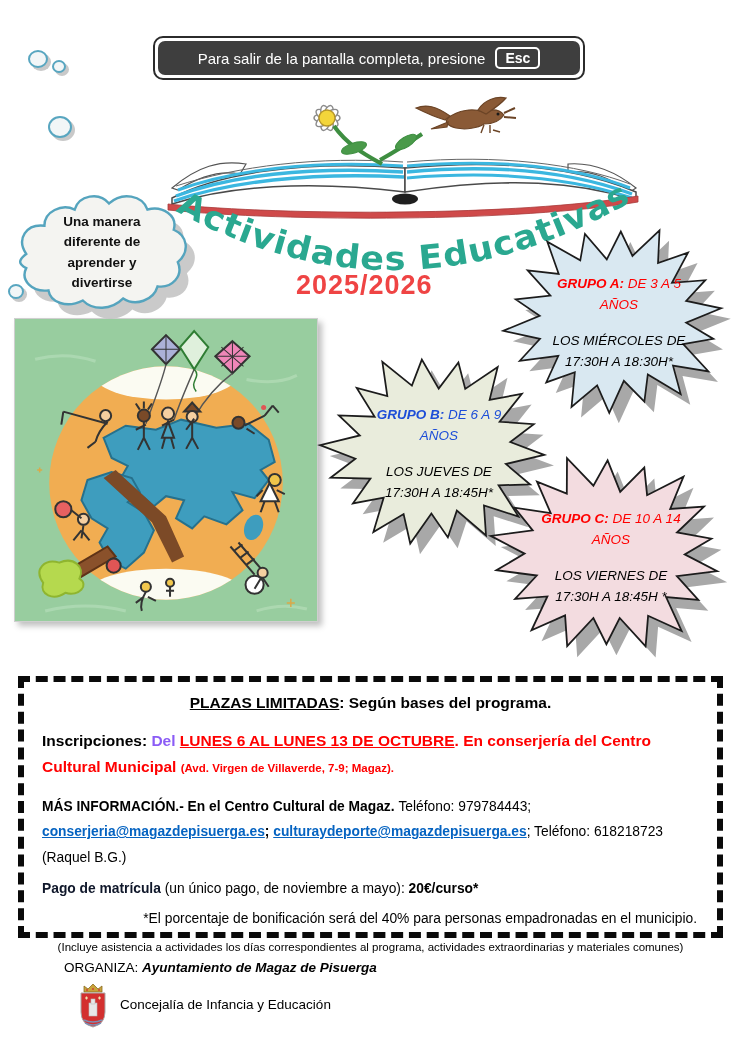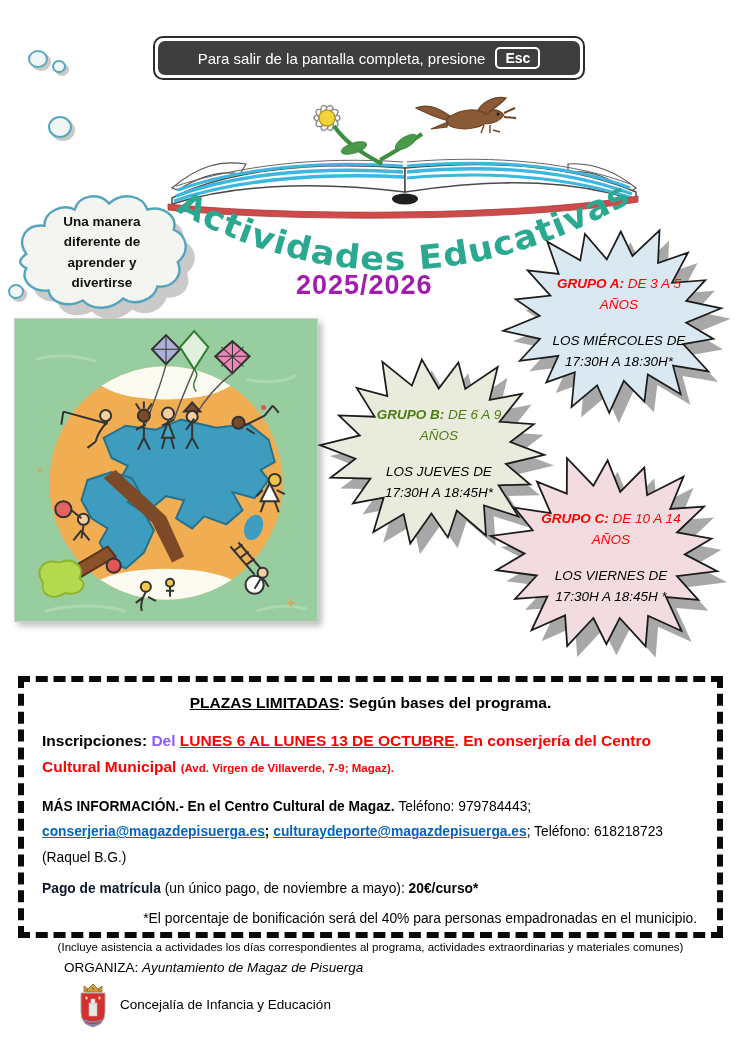--- a/index.html
+++ b/index.html
@@ -57,21 +57,21 @@
   .masinfo b{font-weight:bold;}
   .email{color:#0563c1;font-weight:bold;text-decoration:underline;cursor:pointer;}
   .pago{font-size:13.8px;margin-bottom:15px;}
   .pago .lead{font-weight:bold;}
   .pago .val{font-weight:bold;}
   .bonif{font-size:13.8px;text-align:right;padding-right:2px;margin-bottom:15px;}
   .incluye{font-size:11.5px;text-align:center;}
 
   
   .organiza{position:absolute;left:64px;top:960px;font-size:13.5px;}
-  .organiza .val{font-weight:normal;font-style:italic;}
+  .organiza .val{font-weight:bold;font-style:italic;}
   .shield{position:absolute;left:78px;top:982px;width:30px;height:46px;}
   .concejalia{position:absolute;left:120px;top:997px;font-size:13.5px;}
 </style>
 </head>
 <body>
 
 <div id="page">
 
   <div class="toast-outer">
     <div class="toast-inner">
@@ -140,21 +140,21 @@
   <div class="cloud-wrap">
     <svg viewBox="0 0 190 140" style="position:absolute;left:0;top:0;width:100%;height:100%;overflow:visible;">
       <g transform="translate(9,11)" opacity="0.9">
         <path d="M20,70 C10,55 20,40 38,42 C38,28 55,20 68,26 C72,12 92,8 102,20 C115,8 135,12 140,26 C155,22 170,32 166,46 C180,52 182,68 170,78 C176,92 164,104 150,102 C146,116 128,122 116,114 C104,126 86,126 76,116 C60,124 44,118 42,106 C26,108 14,96 20,84 C12,80 12,76 20,70 Z" fill="#c4c4c4"></path>
       </g>
       <path d="M20,70 C10,55 20,40 38,42 C38,28 55,20 68,26 C72,12 92,8 102,20 C115,8 135,12 140,26 C155,22 170,32 166,46 C180,52 182,68 170,78 C176,92 164,104 150,102 C146,116 128,122 116,114 C104,126 86,126 76,116 C60,124 44,118 42,106 C26,108 14,96 20,84 C12,80 12,76 20,70 Z" fill="#f4f4f1" stroke="#55a4be" stroke-width="2.4"></path>
     </svg>
     <div class="cloud-text">Una manera diferente de aprender y divertirse</div>
   </div>
 
-  <div class="season" style="color: #a21caf;">2025/2026</div>
+  <div class="season" style="color: #ef4444;">2025/2026</div>
 
   <div class="globe-wrap">
     <svg viewBox="0 0 300 300" style="width:100%;height:100%;display:block;">
       <rect width="300" height="300" fill="#98cd9f"></rect>
       <g stroke="#b9e0bd" stroke-width="3" opacity="0.6" fill="none">
         <path d="M20,40 q30,-8 60,2"></path>
           <path d="M230,60 q30,6 50,-4"></path>
           <path d="M30,290 q40,-10 80,0"></path>
           <path d="M240,290 q25,-8 50,-2"></path>
       </g>
@@ -228,21 +228,21 @@
       <div>17:30H A 18:30H*</div>
     </div>
   </div>
 
   <div class="star" id="star-b">
     <svg class="starburst" viewBox="0 0 240 216">
         <polygon points="237.9,117.8 198.6,127.2 223.5,148.2 191.1,149.0 211.6,181.1 176.1,169.7 178.2,200.4 148.3,175.0 139.1,202.5 122.2,177.9 100.5,208.8 93.7,178.6 62.7,197.0 73.3,161.6 41.7,167.7 59.7,142.1 18.8,141.3 44.3,121.8 8.0,107.9 48.8,97.9 27.3,77.3 64.0,78.7 45.6,49.1 77.0,57.6 71.9,22.4 102.2,46.8 112.4,20.1 129.7,49.9 149.9,23.2 156.9,50.2 190.2,27.8 181.9,61.4 215.0,55.2 192.2,83.9 227.2,86.3 203.1,104.7" fill="#a8a8a8"></polygon>
         <polygon points="227.9,106.8 188.6,116.2 213.5,137.2 181.1,138.0 201.6,170.1 166.1,158.7 168.2,189.4 138.3,164.0 129.1,191.5 112.2,166.9 90.5,197.8 83.7,167.6 52.7,186.0 63.3,150.6 31.7,156.7 49.7,131.1 8.8,130.3 34.3,110.8 -2.0,96.9 38.8,86.9 17.3,66.3 54.0,67.7 35.6,38.1 67.0,46.6 61.9,11.4 92.2,35.8 102.4,9.1 119.7,38.9 139.9,12.2 146.9,39.2 180.2,16.8 171.9,50.4 205.0,44.2 182.2,72.9 217.2,75.3 193.1,93.7" fill="#e9ecdc" stroke="#1c1c1c" stroke-width="1.8"></polygon>
       </svg>
     <div class="star-text">
-      <div class="star-red red" style="color: #4d7c0f;"><b>GRUPO B:</b><span> DE 6 A 9 AÑOS</span></div>
+      <div class="star-red red" style="color: #1d4ed8;"><b>GRUPO B:</b><span> DE 6 A 9 AÑOS</span></div>
       <div>LOS JUEVES DE</div>
       <div>17:30H A 18:45H*</div>
     </div>
   </div>
 
   <div class="star" id="star-c">
     <svg class="starburst" viewBox="0 0 240 216">
         <polygon points="236.2,130.2 195.9,135.2 217.3,158.8 185.1,156.0 200.6,190.0 167.1,174.8 164.6,205.4 138.7,177.0 125.4,203.2 112.4,177.0 86.2,205.2 84.1,174.4 50.5,189.3 66.4,155.4 34.1,157.9 55.8,134.5 15.4,129.2 43.6,112.6 9.8,94.9 51.7,89.4 33.5,66.7 69.7,72.1 56.0,40.7 85.8,52.6 86.0,17.2 112.4,44.7 126.6,19.4 139.2,50.8 163.3,26.6 166.1,54.2 202.5,35.7 189.2,68.0 223.0,65.6 196.0,91.5 230.4,97.7 203.7,113.4" fill="#a8a8a8"></polygon>
         <polygon points="226.2,119.2 185.9,124.2 207.3,147.8 175.1,145.0 190.6,179.0 157.1,163.8 154.6,194.4 128.7,166.0 115.4,192.2 102.4,166.0 76.2,194.2 74.1,163.4 40.5,178.3 56.4,144.4 24.1,146.9 45.8,123.5 5.4,118.2 33.6,101.6 -0.2,83.9 41.7,78.4 23.5,55.7 59.7,61.1 46.0,29.7 75.8,41.6 76.0,6.2 102.4,33.7 116.6,8.4 129.2,39.8 153.3,15.6 156.1,43.2 192.5,24.7 179.2,57.0 213.0,54.6 186.0,80.5 220.4,86.7 193.7,102.4" fill="#f3dce0" stroke="#1c1c1c" stroke-width="1.8"></polygon>
       </svg>

